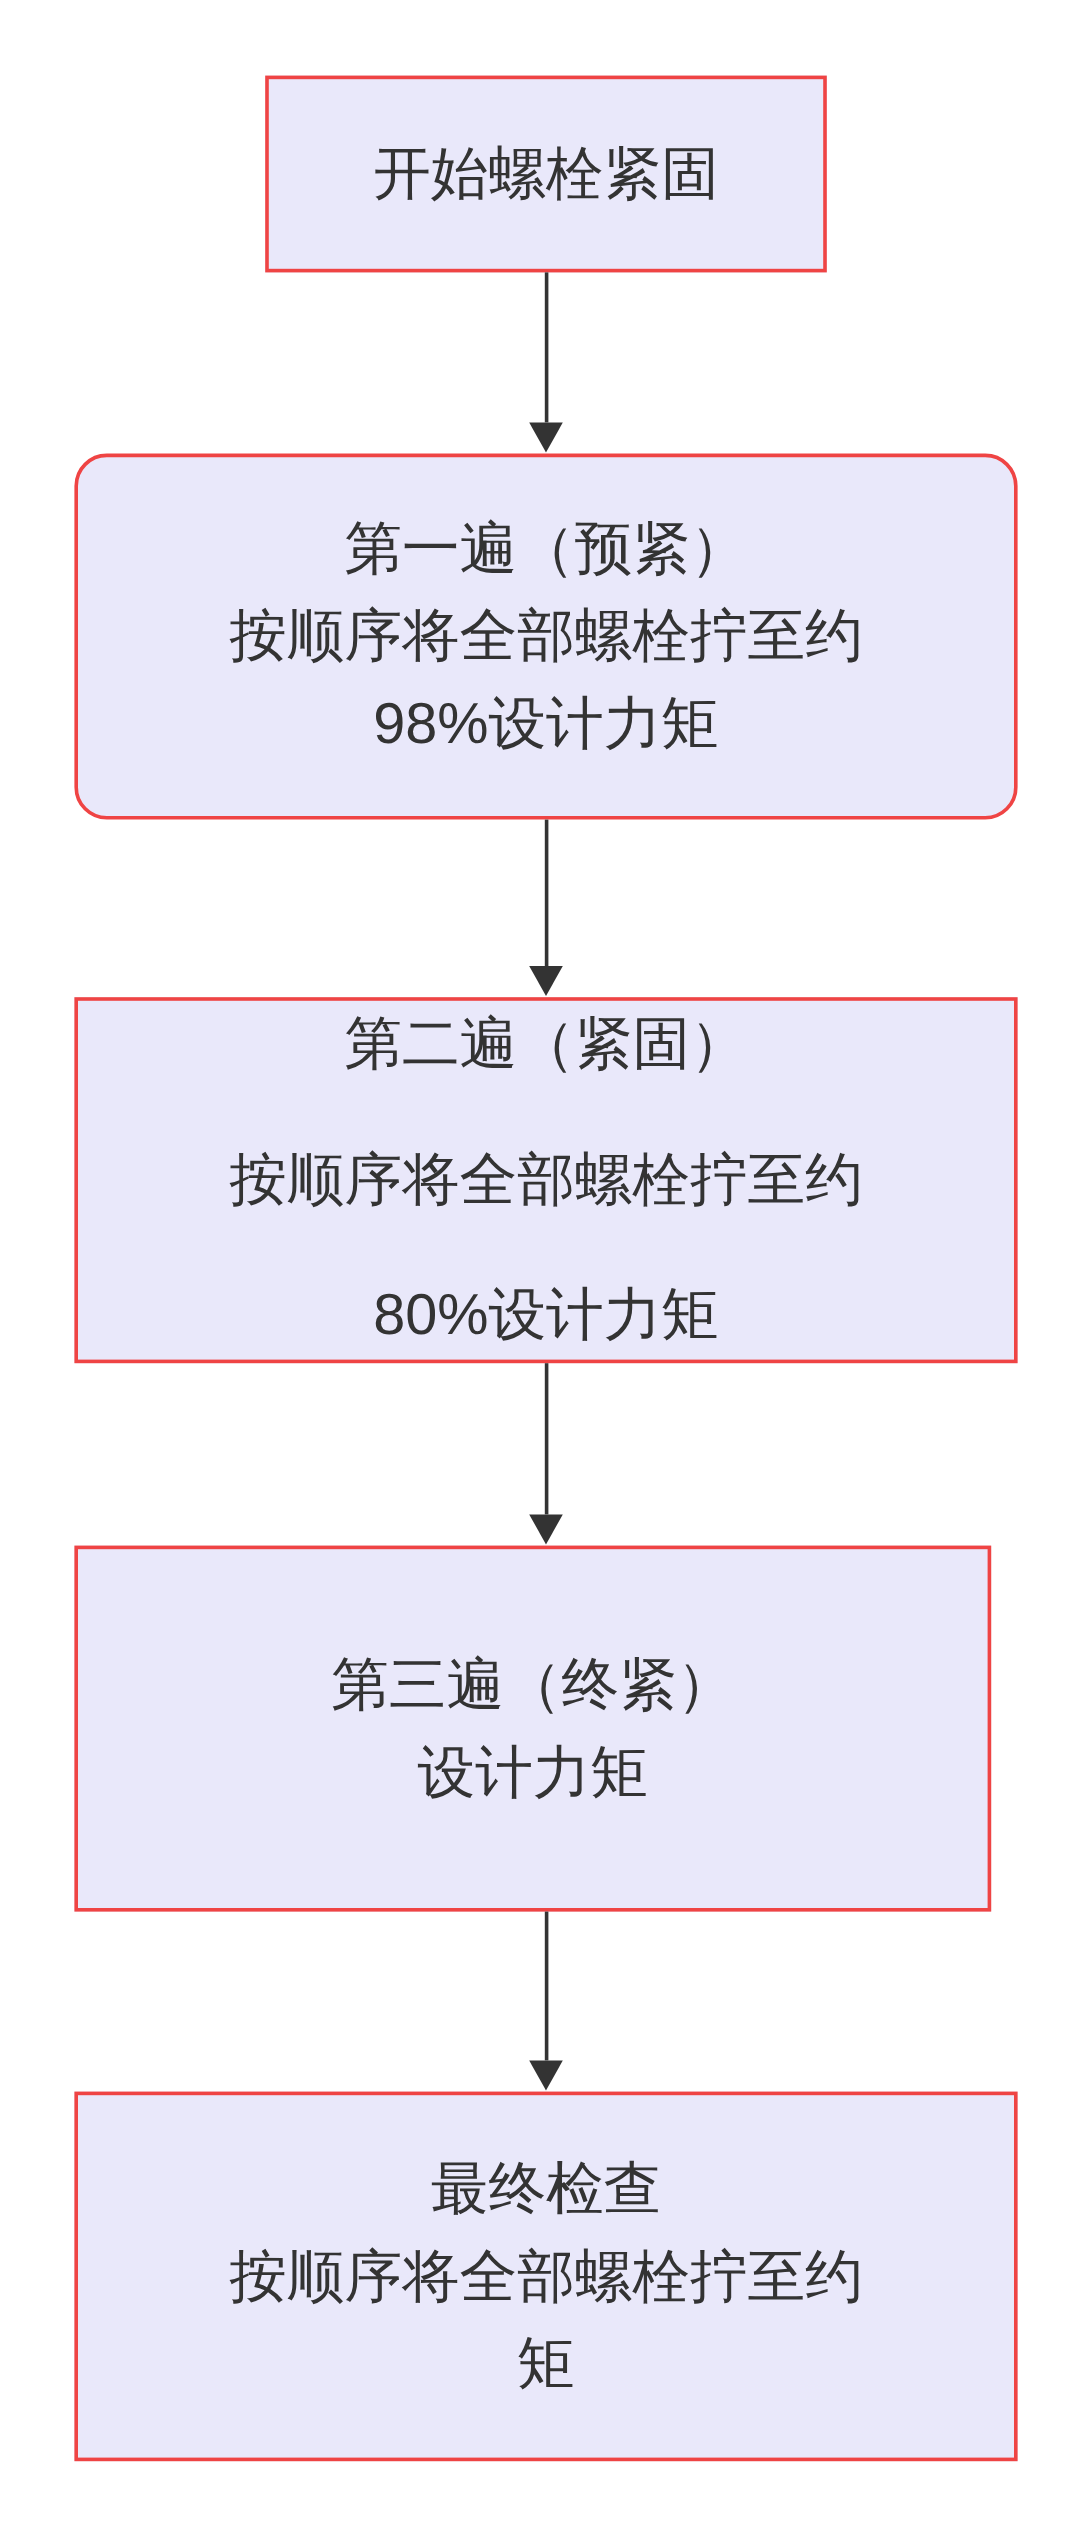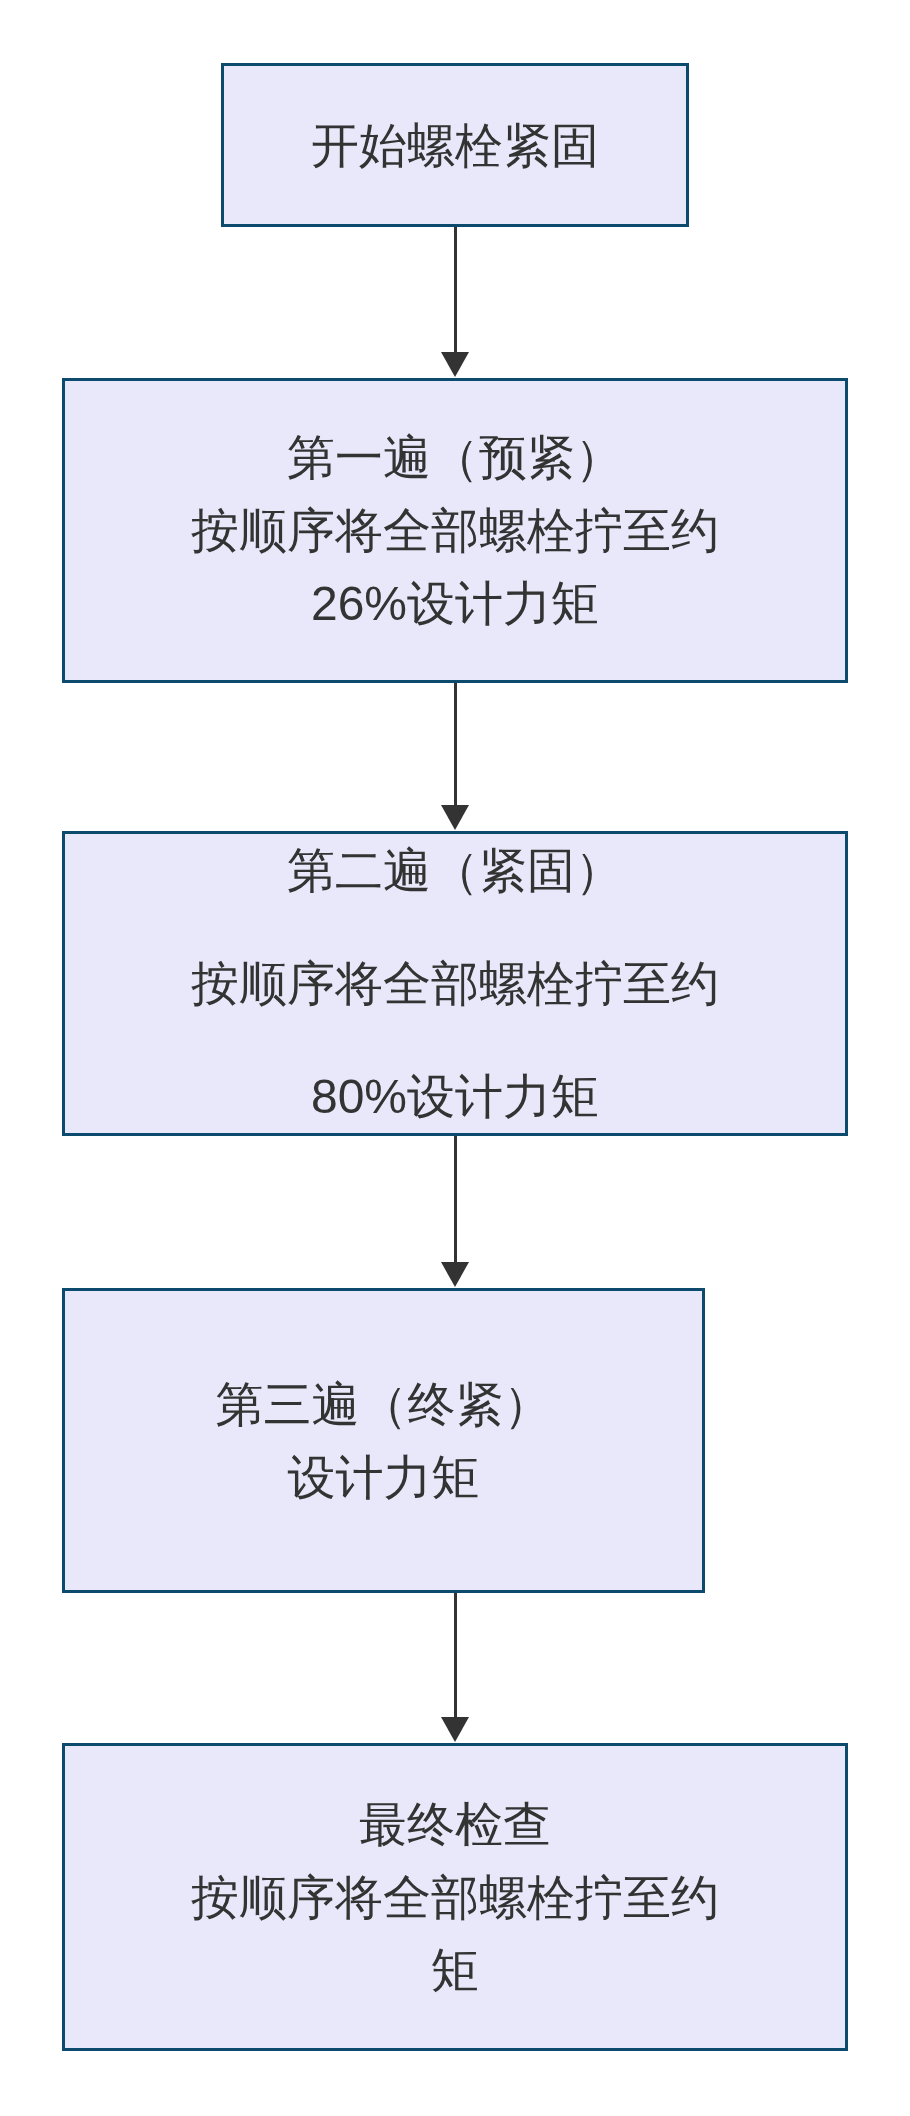--- a/index.html
+++ b/index.html
@@ -11,38 +11,38 @@
     width: 910px;
     height: 2116px;
     position: relative;
     font-family: "Liberation Sans", sans-serif;
     overflow: hidden;
   }
   .flow-node {
     position: absolute;
     box-sizing: border-box;
     background: #e9e8fa;
-    border: 3px solid #0c4a6e;
+    border: 3px solid #ef4444;
     color: #333333;
     display: flex;
     flex-direction: column;
     justify-content: center;
     align-items: center;
     text-align: center;
     font-size: 48px;
     line-height: 73px;
   }
   .node-line {
     white-space: nowrap;
   }
   
   #node-start   { left: 221px; top: 63px;   width: 468px; height: 164px; }
-  #node-pass1   { left: 62px;  top: 378px;  width: 786px; height: 305px; }
+  #node-pass1   { left: 62px;  top: 378px;  width: 786px; height: 305px; border-radius: 27px; }
   #node-pass2   { left: 62px;  top: 831px;  width: 786px; height: 305px; justify-content: space-between; }
-  #node-pass3   { left: 62px;  top: 1288px; width: 643px; height: 305px; }
+  #node-pass3   { left: 62px;  top: 1288px; width: 764px; height: 305px; }
   #node-final   { left: 62px;  top: 1743px; width: 786px; height: 308px; }
 
   .arrow {
     position: absolute;
     left: 440px;           
     width: 30px;
     display: flex;
     flex-direction: column;
     align-items: center;
   }
@@ -71,21 +71,21 @@
 </div>
 
 <div id="arrow-1" class="arrow">
   <div class="shaft"></div>
   <div class="head"></div>
 </div>
 
 <div id="node-pass1" class="flow-node">
   <div class="node-line">第一遍（预紧）</div>
   <div class="node-line">按顺序将全部螺栓拧至约</div>
-  <div class="node-line">26%设计力矩</div>
+  <div class="node-line">98%设计力矩</div>
 </div>
 
 <div id="arrow-2" class="arrow">
   <div class="shaft"></div>
   <div class="head"></div>
 </div>
 
 <div id="node-pass2" class="flow-node">
   <div class="node-line">第二遍（紧固）</div>
   <div class="node-line">按顺序将全部螺栓拧至约</div>

